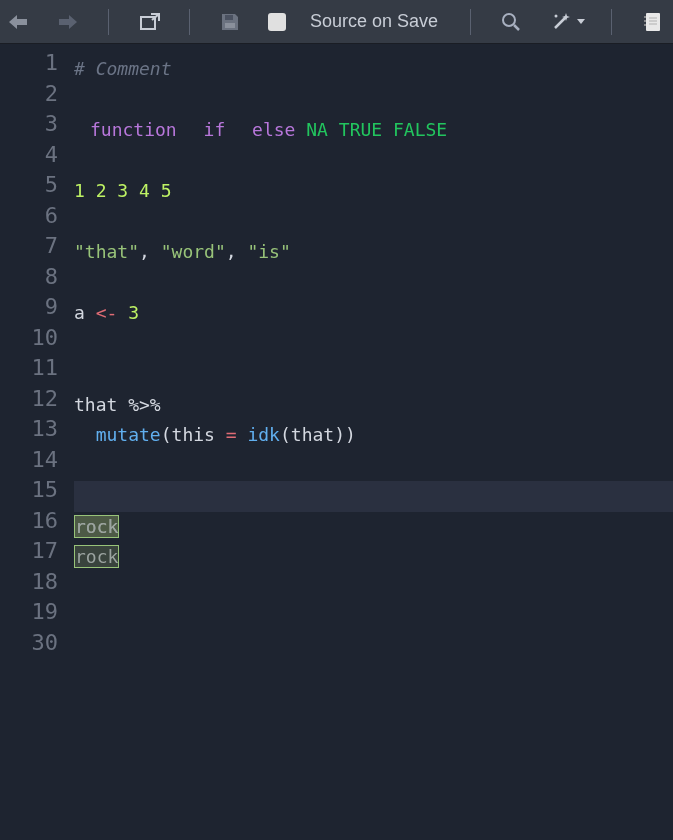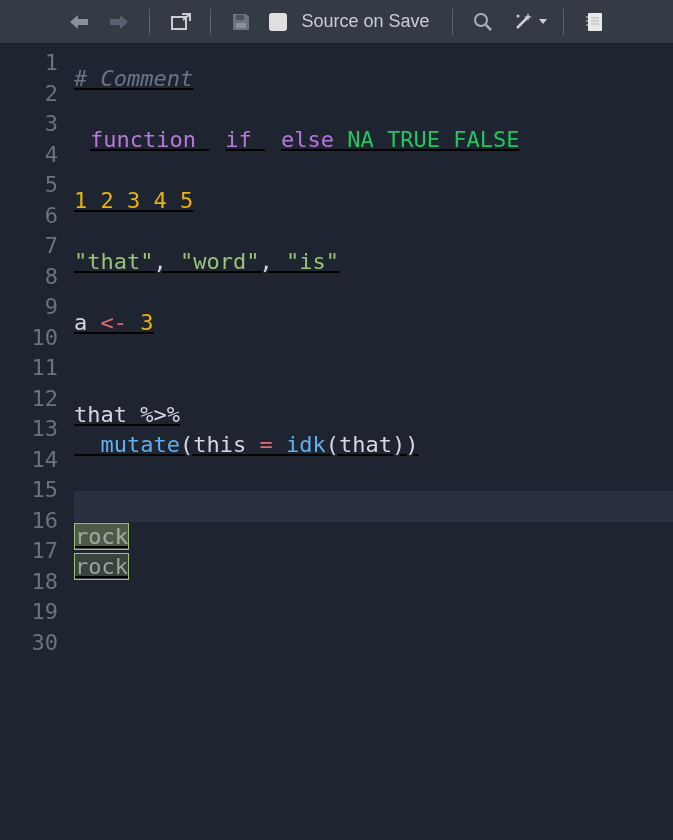--- a/index.html
+++ b/index.html
@@ -9,23 +9,22 @@
       width: 673px;
       height: 840px;
       overflow: hidden;
     }
     .toolbar {
       background: #353b45;
       height: 44px;
       display: flex;
       align-items: center;
       padding: 0 4px;
-      gap: 12px;
+      gap: 22px;
       border-bottom: 1px solid #1a1d24;
-      justify-content: center;
     }
     .toolbar .icon-btn {
       width: 28px;
       height: 28px;
       display: flex;
       align-items: center;
       justify-content: center;
       cursor: pointer;
     }
     .toolbar .separator {
@@ -61,44 +60,43 @@
       user-select: none;
     }
     .gutter-line {
       color: #6b7280;
       font-size: 22px;
       line-height: 30.5px;
       height: 30.5px;
     }
     .code-area {
       flex: 1;
-      padding-top: 20px;
-      font-size: 22px;
+      padding-top: 10px;
+      font-size: 18px;
       line-height: 30.5px;
       position: relative;
-      text-decoration: underline;
     }
     .code-line {
       height: 30.5px;
       white-space: pre;
       position: relative;
     }
     .active-line-bg {
       position: absolute;
       left: 0;
       right: 0;
       height: 30.5px;
       background: #2a3040;
       z-index: 0;
     }
     .code-line > * { position: relative; z-index: 1; }
     .tok-comment { color: #6b7486; font-style: italic; }
     .tok-keyword { color: #b877db; margin-left: 16px; }
     .tok-const { color: #22c55e; }
-    .tok-number { color: #eab308; }
+    .tok-number { color: #bef264; }
     .tok-string { color: #98c379; }
     .tok-default { color: #d4d8e0; }
     .tok-operator { color: #e06c75; }
     .tok-func { color: #61afef; }
     .tok-pipe { color: #d4d8e0; }
     .tok-punct { color: #d4d8e0; }
     .match-box {
       border: 1px solid #7a8090;
       padding: 0 0;
       color: #b8bdc8;

